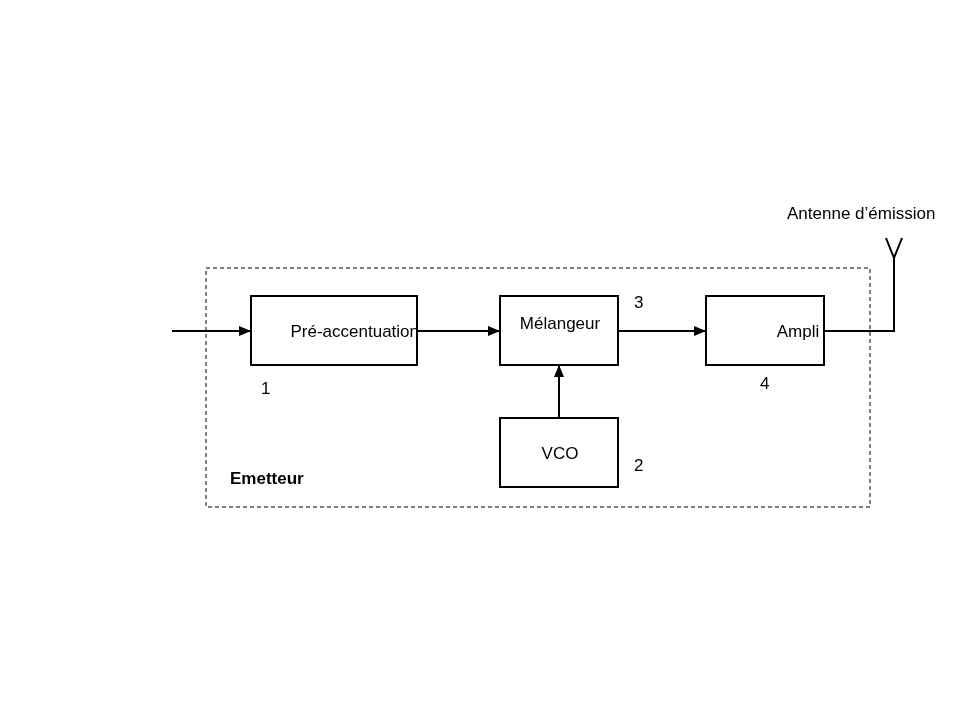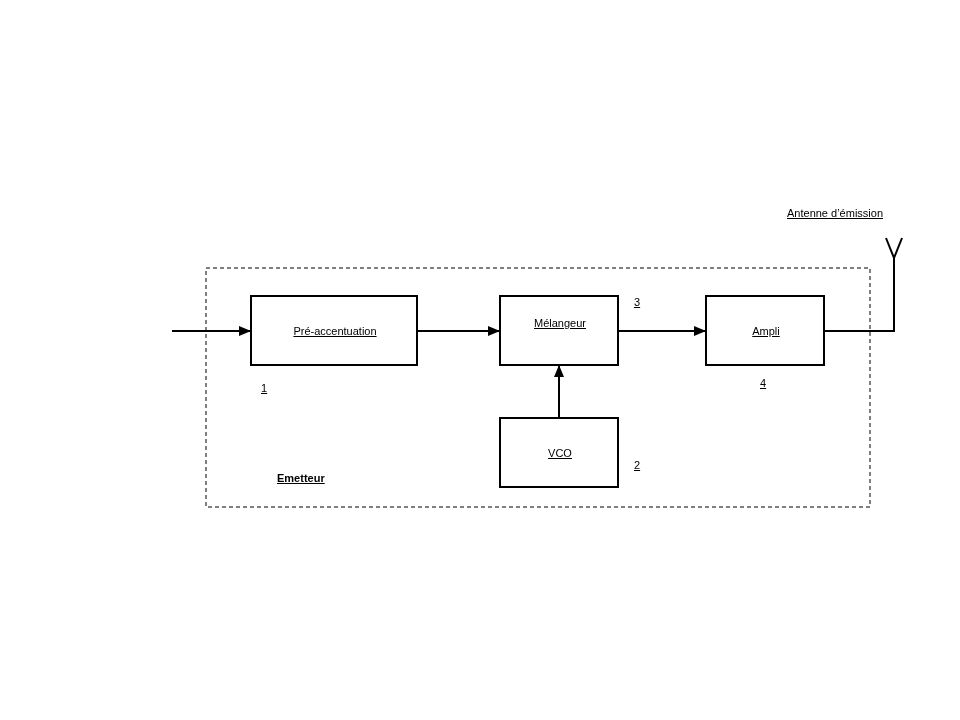--- a/index.html
+++ b/index.html
@@ -1,20 +1,20 @@
 <!DOCTYPE html>
 <html><head>
 <meta charset="utf-8">
 <style>
   html, body { margin:0; padding:0; background:#ffffff; }
   body { width:960px; height:720px; position:relative; overflow:hidden; font-family:"Liberation Sans", sans-serif; color:#000; }
   svg { position:absolute; left:0; top:0; }
-  .lbl { position:absolute; font-size:11px; line-height:21px; white-space:nowrap;text-decoration:underline; }
+  .lbl { position:absolute; font-size:17px; line-height:21px; white-space:nowrap; }
   .center { text-align:center; }
-  .bold { font-weight:bold;margin-left:47px; }
+  .bold { font-weight:bold; }
 </style>
 </head>
 <body>
 
 <svg width="960" height="720">
   <defs>
     <marker id="arr" markerWidth="12" markerHeight="10" refX="11" refY="5" orient="auto" markerUnits="userSpaceOnUse">
       <path d="M0,0 L12,5 L0,10 z" fill="#000"></path>
     </marker>
   </defs>
@@ -34,23 +34,23 @@
 
   <g>
     <line x1="894" y1="258" x2="886" y2="238" stroke="#000" stroke-width="2"></line>
     <line x1="894" y1="258" x2="902" y2="238" stroke="#000" stroke-width="2"></line>
   </g>
 </svg>
 
 <div class="lbl center" style="left:14px; top:306px; width:170px;">
 </div>
 
-<div class="lbl center" style="left:251px; top:321px; width:168px;">Pré-accentuation</div>
+<div class="lbl center" style="left:251px; top:321px; width:168px;text-align:right;">Pré-accentuation</div>
 <div class="lbl center" style="left:500px; top:313px; width:120px;">Mélangeur</div>
-<div class="lbl center" style="left:706px; top:321px; width:120px;">Ampli</div>
+<div class="lbl center" style="left:706px; top:321px; width:120px;padding-left:32px;">Ampli</div>
 <div class="lbl center" style="left:500px; top:443px; width:120px;">VCO</div>
 
 <div class="lbl" style="left:261px; top:378px;">1</div>
 <div class="lbl" style="left:634px; top:455px;">2</div>
 <div class="lbl" style="left:634px; top:292px;">3</div>
 <div class="lbl" style="left:760px; top:373px;">4</div>
 
 <div class="lbl bold" style="left:230px; top:468px;">Emetteur</div>
 <div class="lbl" style="left:787px; top:203px;">Antenne d’émission</div>
 

